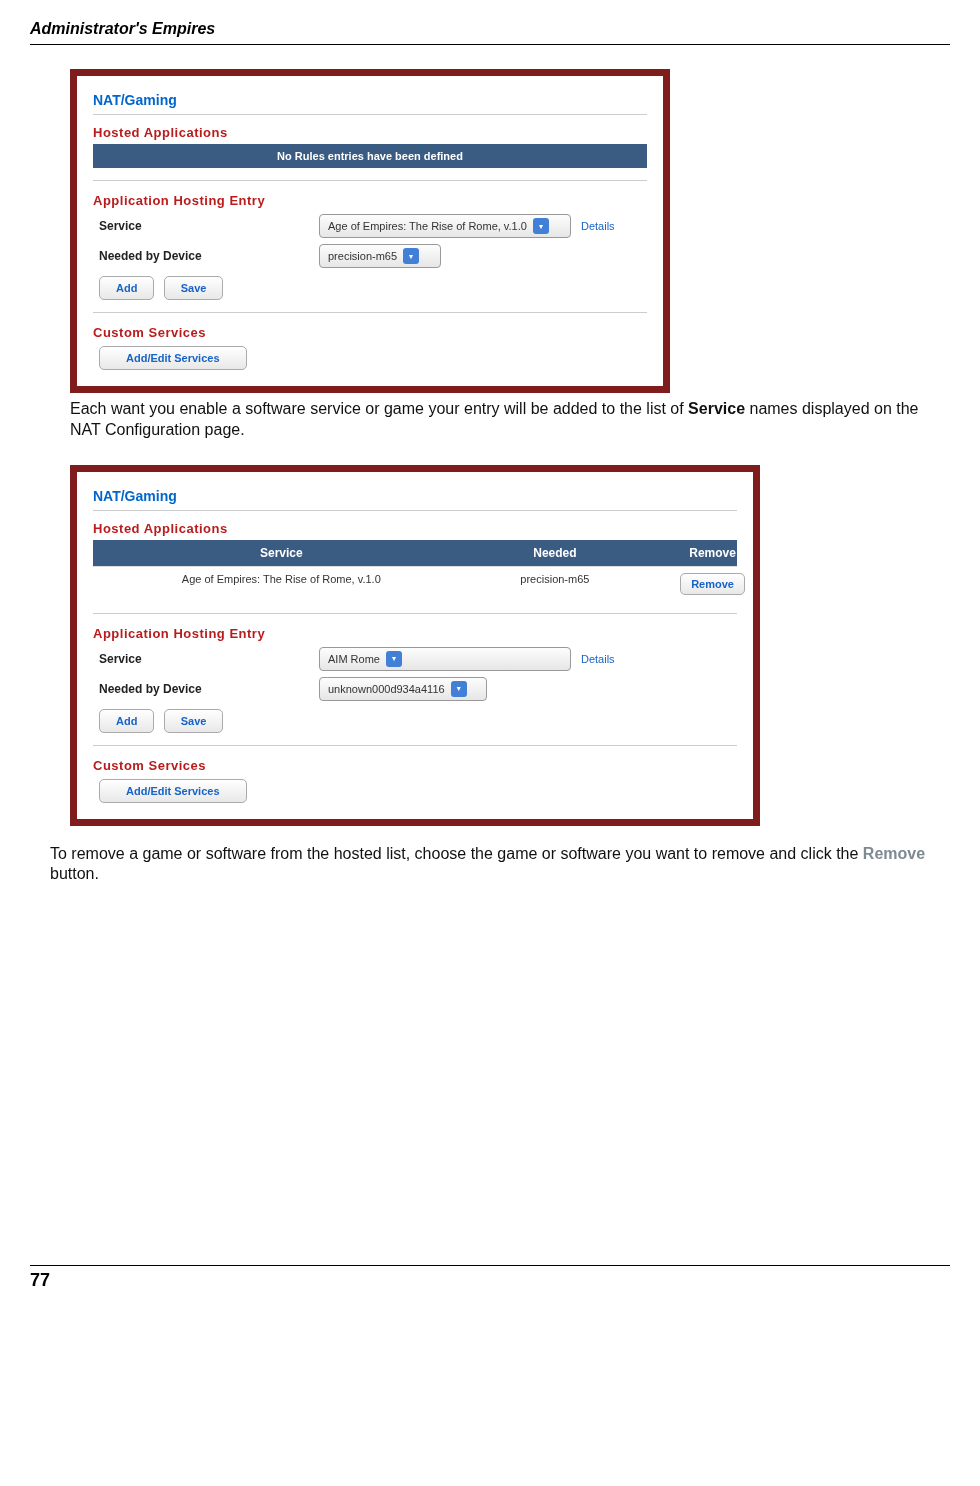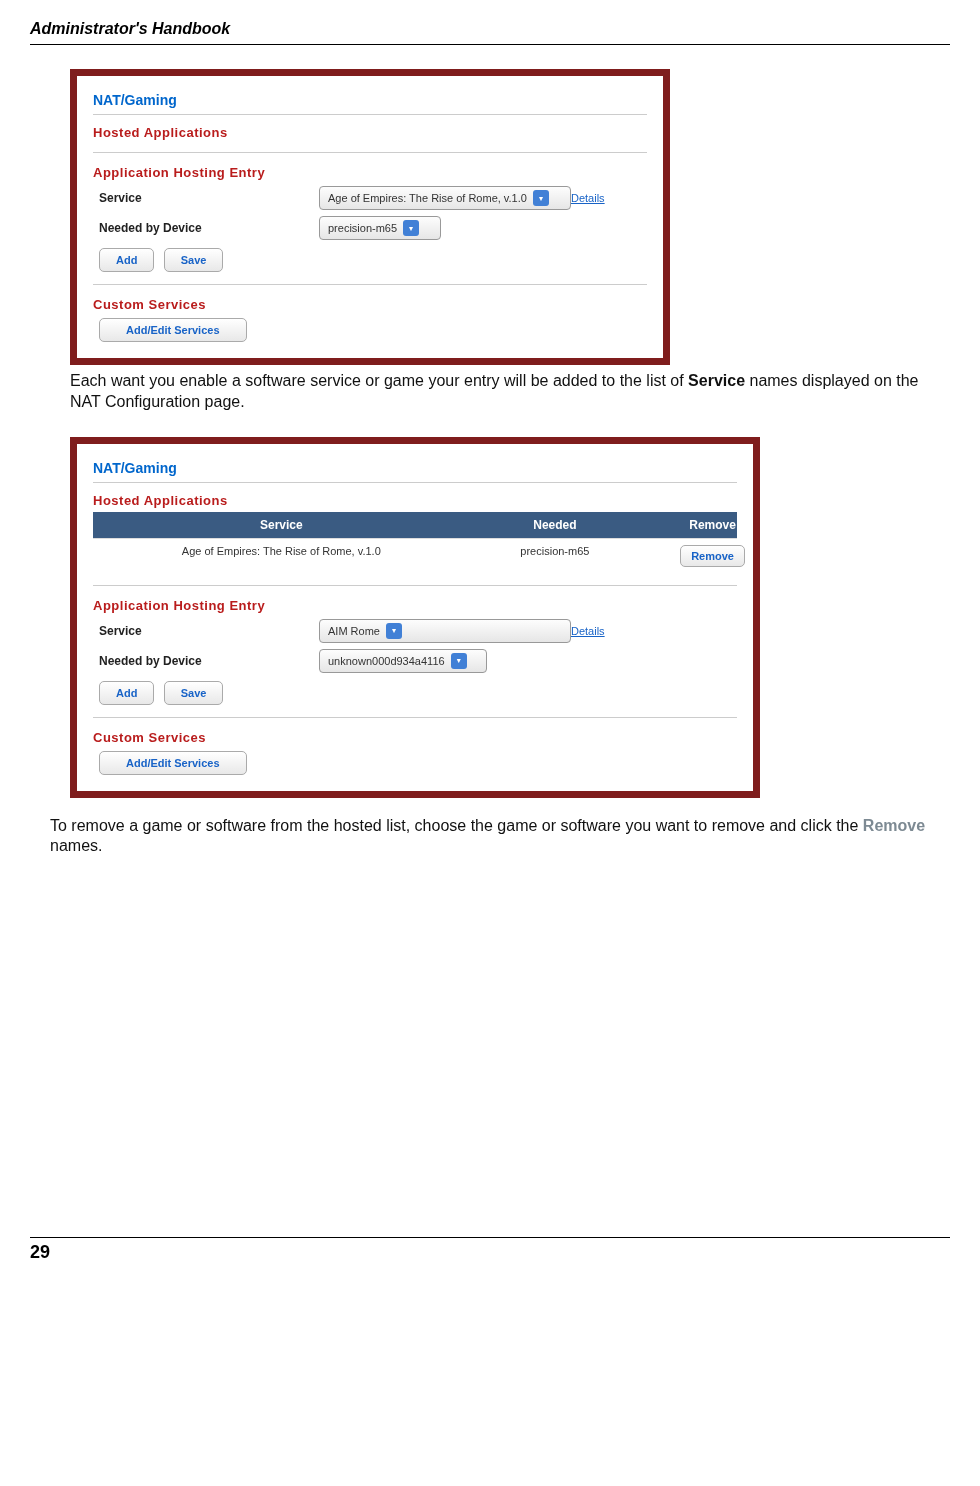--- a/index.html
+++ b/index.html
@@ -75,21 +75,21 @@
     border-radius: 5px;
     height: 22px;
     font-size: 11px;
     font-weight: bold;
     color: #1863c7;
     padding: 0 16px;
     margin-right: 6px;
   }
   .btn.wide { padding: 0 26px; }
   .details-link {
-    color:#1863c7; font-size:11px; text-decoration:underline; 
+    color:#1863c7; font-size:11px; margin-left:10px;
   }
   .divider { border-top:1px solid #ccc; margin:12px 0; }
   .table-header {
     display:flex; background:#3a5b82; color:#fff; font-weight:bold; font-size:12px;
   }
   .table-header > div { padding:6px 8px; text-align:center; }
   .col-service { flex: 0 0 56%; }
   .col-device { flex: 0 0 24%; }
   .col-remove { flex: 0 0 20%; }
   .table-row {
@@ -128,26 +128,27 @@
     border-top: 1.5px solid #000;
     font-size: 18px;
     font-weight: bold;
     padding-top: 4px;
   }
 </style>
 </head>
 <body>
 
 <div class="page">
-  <div class="header-title">Administrator's Handbook</div>
+  <div class="header-title">Administrator's Empires</div>
 
   <div class="screenshot-frame">
     <div class="section-title nat">NAT/Gaming</div>
     <div class="hr"></div>
     <div class="section-title" style="font-style:normal">Hosted Applications</div>
+    <div class="bar-dark">No Rules entries have been defined</div>
     <div class="divider"></div>
     <div class="section-title" style="font-style:normal">Application Hosting Entry</div>
 
     <div class="form-row">
       <div class="label">Service</div>
       <div class="select-box" style="width:240px">
         <span>Age of Empires: The Rise of Rome, v.1.0</span>
         <span class="select-arrow">▾</span>
       </div>
       <span class="details-link">Details</span>
@@ -221,17 +222,17 @@
     </div>
 
     <div class="divider"></div>
     <div class="section-title" style="font-style:normal">Custom Services</div>
     <div style="margin:6px 0 2px 6px;">
       <span class="btn wide">Add/Edit Services</span>
     </div>
   </div>
 
   <div class="body-text2">
-    <span>To remove a game or software from the hosted list, choose the game or software you want to remove and click the </span><span class="remove-bold">Remove</span><span> names.</span>
-  </div>
-
-  <div class="footer">29</div>
+    <span>To remove a game or software from the hosted list, choose the game or software you want to remove and click the </span><span class="remove-bold">Remove</span><span> button.</span>
+  </div>
+
+  <div class="footer">77</div>
 </div>
 
 </body></html>

